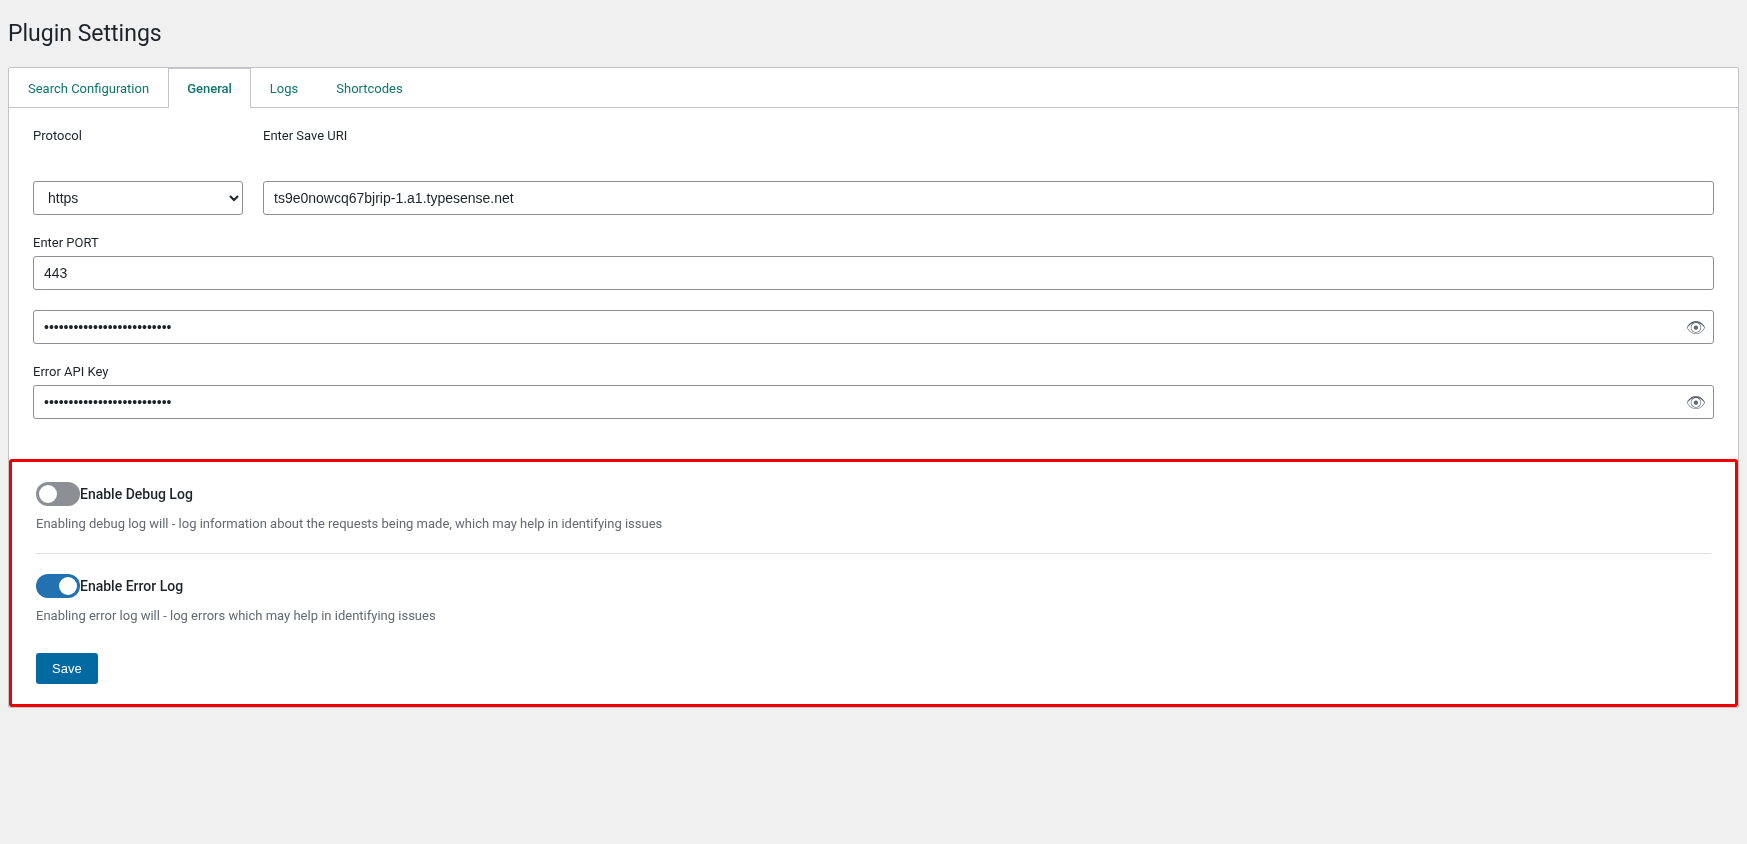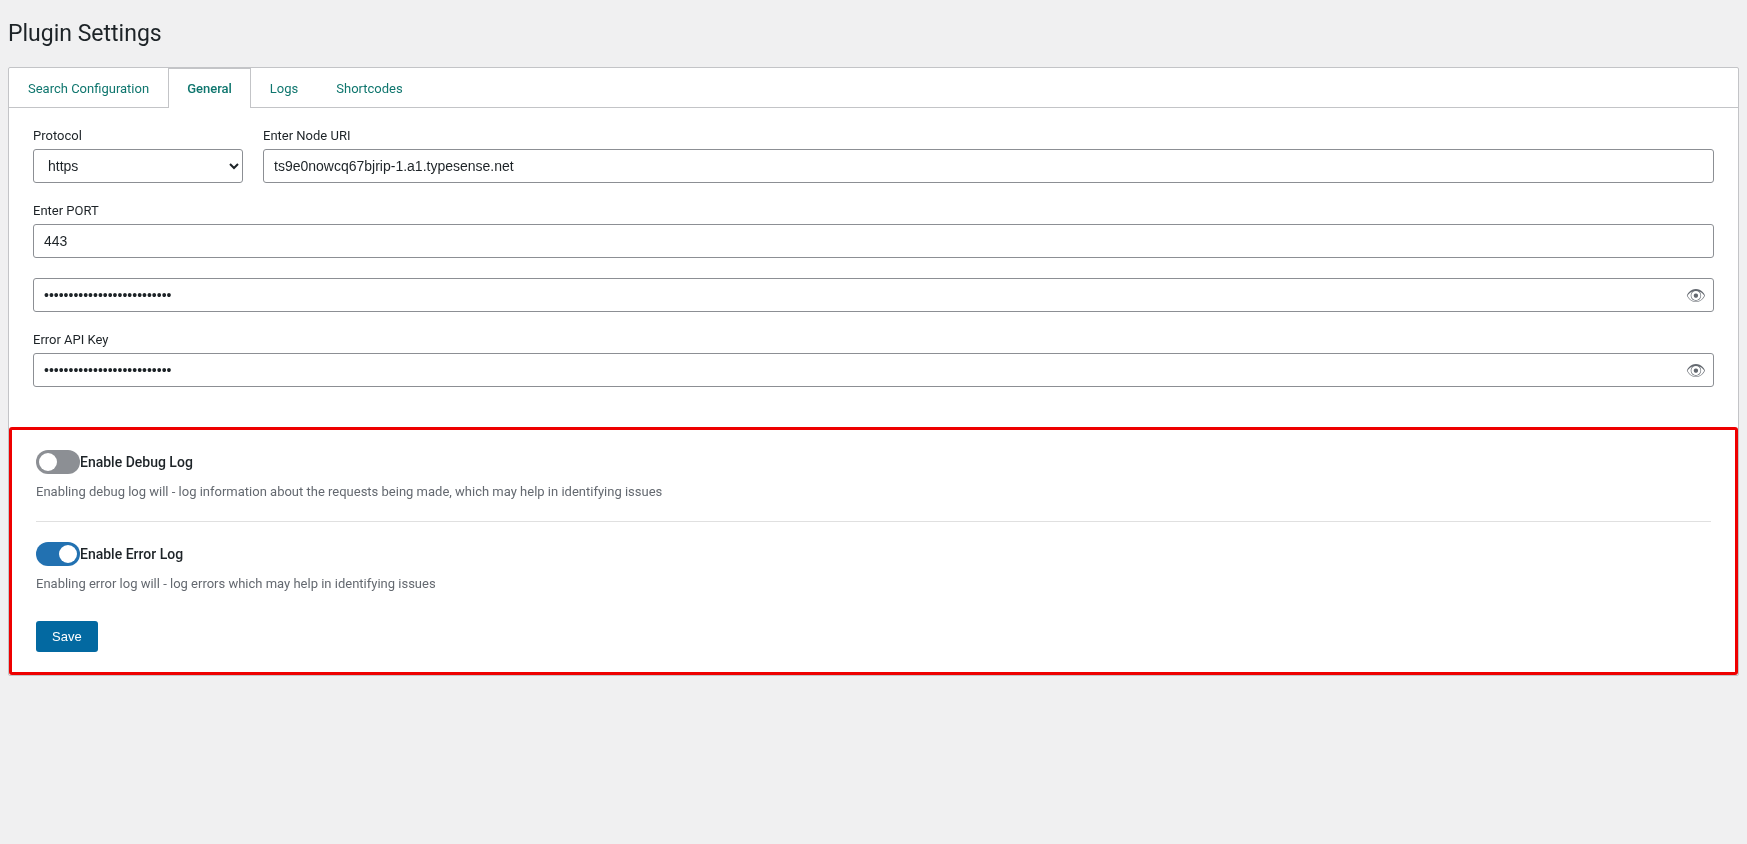--- a/index.html
+++ b/index.html
@@ -71,20 +71,21 @@
     .form-group select {
       width: 100%;
       padding: 6px 10px;
       border: 1px solid #8c8f94;
       border-radius: 3px;
       font-size: 14px;
       color: #1d2327;
       background: #fff;
       appearance: auto;
       height: 34px;
+      margin-top: 32px;
     }
     .form-group input[type="text"],
     .form-group input[type="password"],
     .form-group input[type="number"] {
       width: 100%;
       padding: 6px 10px;
       border: 1px solid #8c8f94;
       border-radius: 3px;
       font-size: 14px;
       color: #1d2327;
@@ -216,21 +217,21 @@
 
       <div class="form-row">
         <div class="form-group" style="max-width: 210px;">
           <label>Protocol</label>
           <select>
             <option value="https">https</option>
             <option value="http">http</option>
           </select>
         </div>
         <div class="form-group">
-          <label>Enter Node URI</label>
+          <label>Enter Save URI</label>
           <input type="text" value="ts9e0nowcq67bjrip-1.a1.typesense.net" style="">
         </div>
       </div>
 
       <div class="form-row">
         <div class="form-group">
           <label>Enter PORT</label>
           <input type="text" value="443" style="">
         </div>
       </div>

